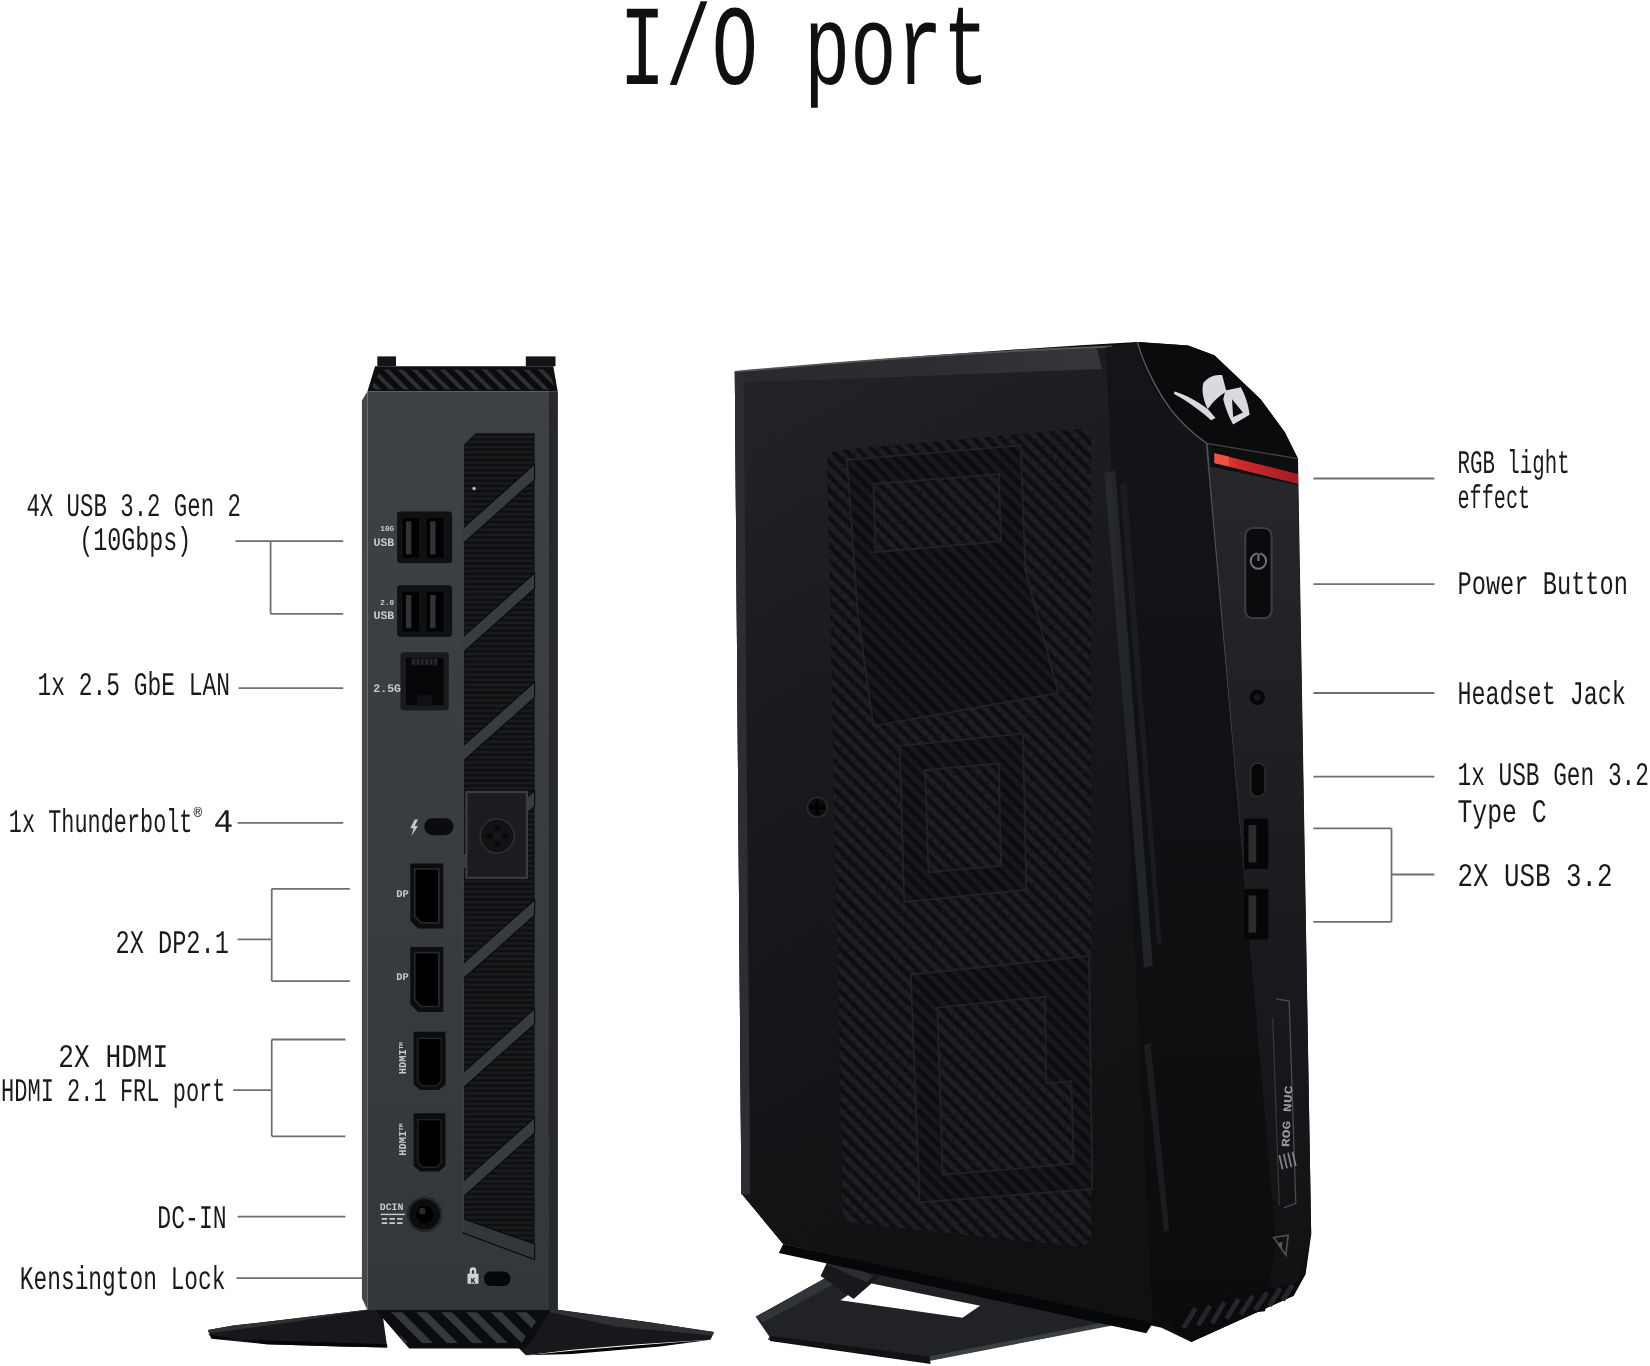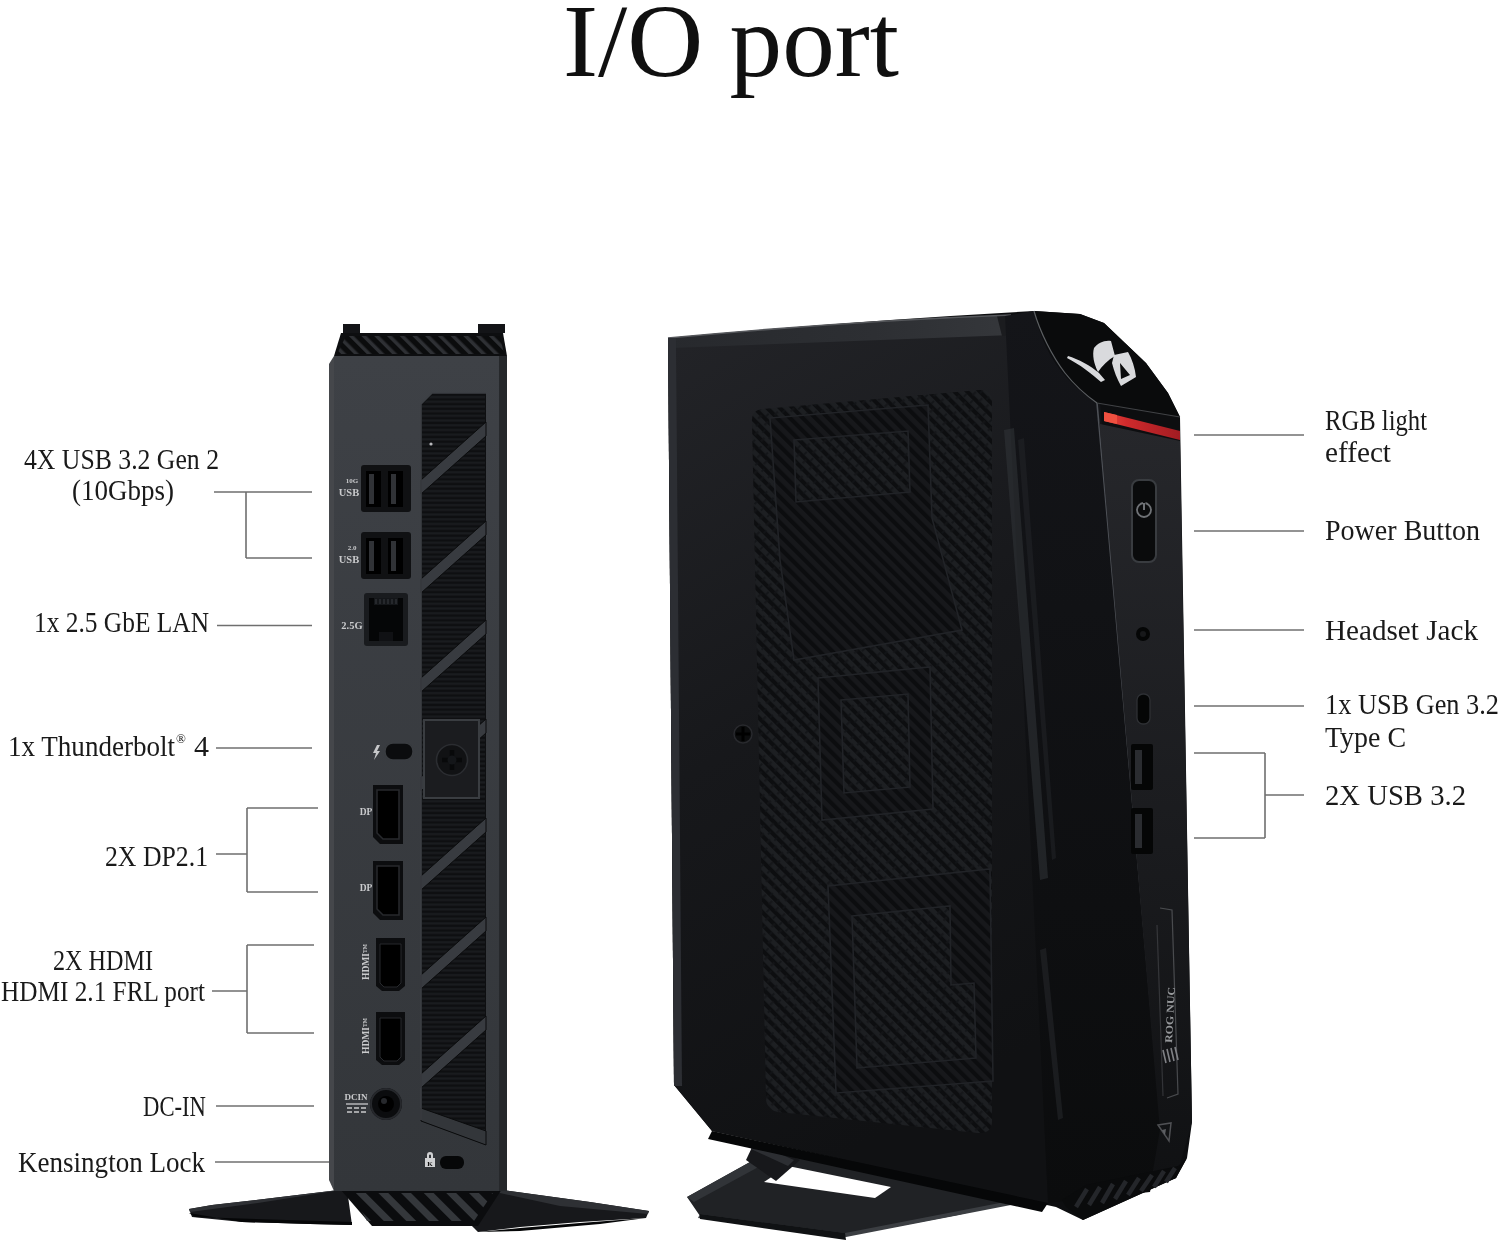--- a/index.html
+++ b/index.html
@@ -1,17 +1,17 @@
 <!DOCTYPE html>
 <html><head>
 <meta charset="utf-8">
 <style>
   html,body{margin:0;padding:0;background:#ffffff;}
   #page{position:relative;width:1500px;height:1242px;overflow:hidden;background:#ffffff;
-        font-family:Liberation Serif, serif;}
+        font-family:Liberation Mono, monospace;}
   svg{position:absolute;left:0;top:0;}
 </style>
 </head>
 <body>
 <div id="page">
 <svg width="1500" height="1242" viewBox="0 0 1500 1242">
 <defs>
   <linearGradient id="lbody" x1="0" y1="0" x2="0" y2="1">
     <stop offset="0" stop-color="#3e4146"></stop>
           <stop offset="1" stop-color="#33363a"></stop>

